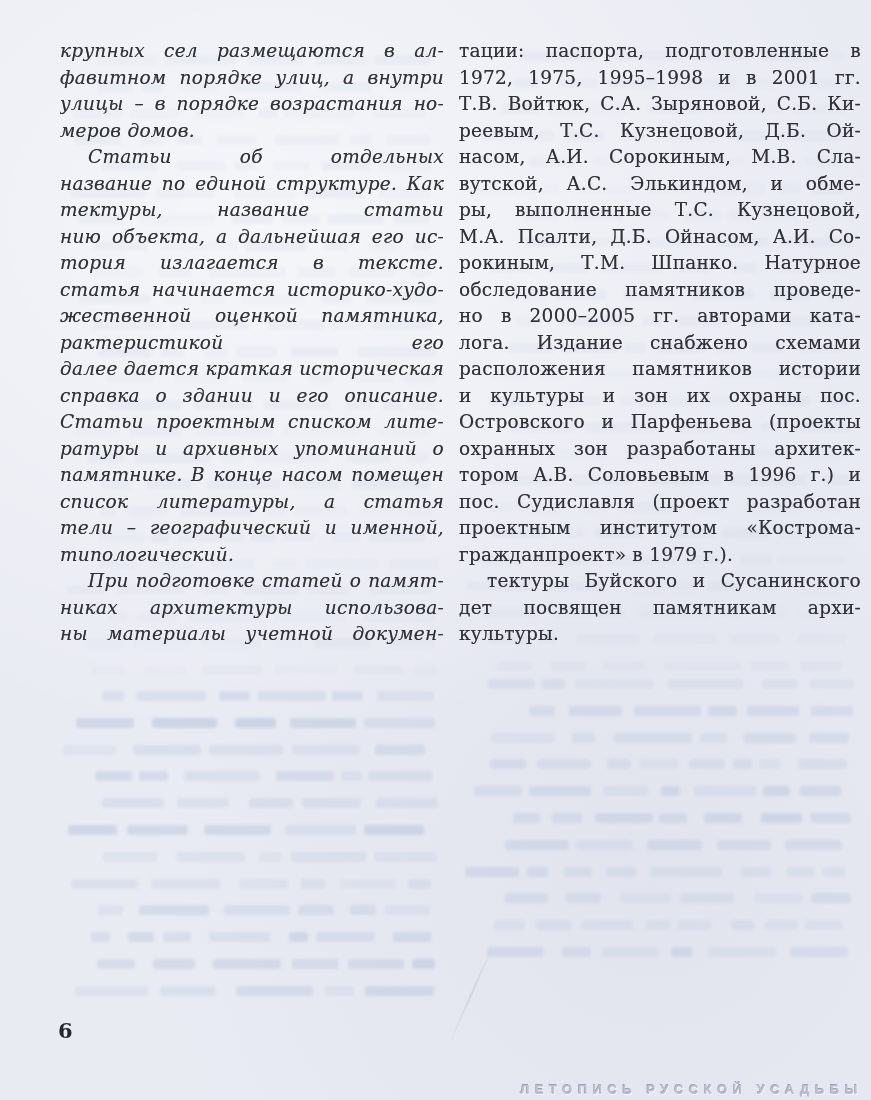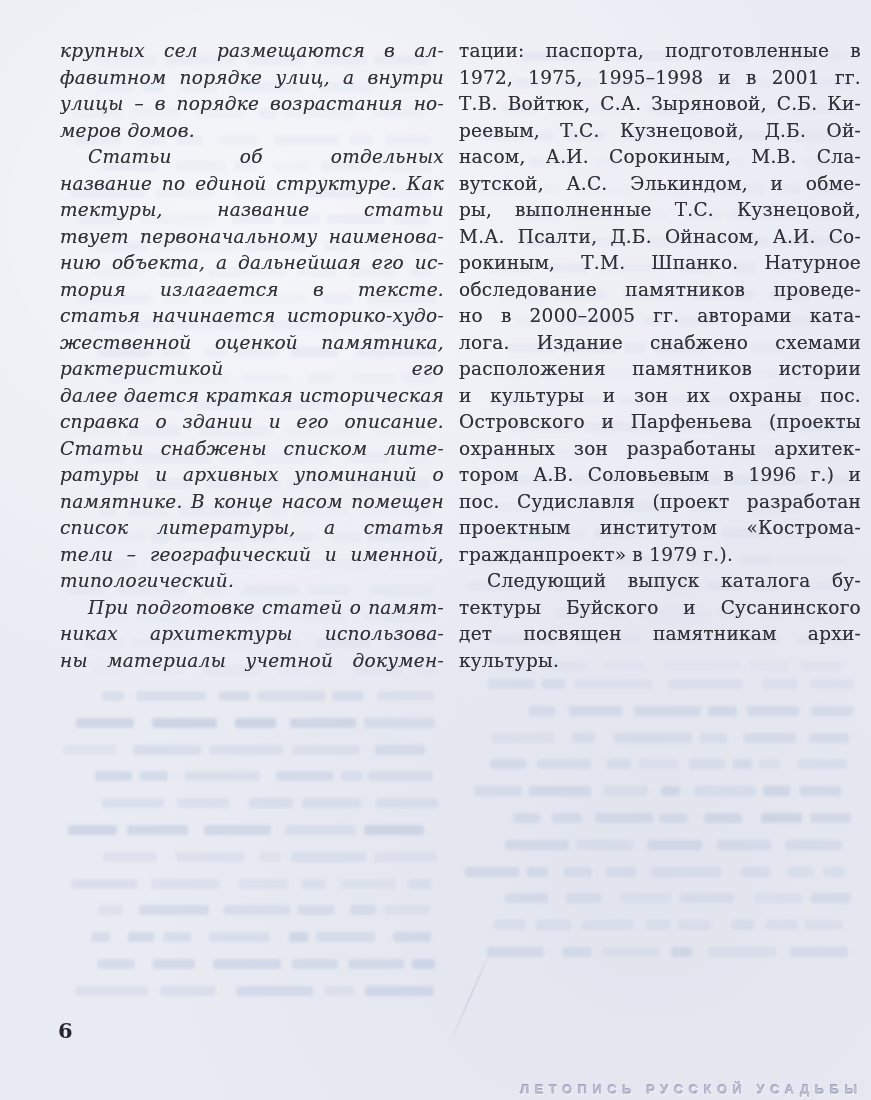--- a/index.html
+++ b/index.html
@@ -624,29 +624,28 @@
       <div class="para">
         <div class="line">крупных сел размещаются в ал-</div>
         <div class="line">фавитном порядке улиц, а внутри</div>
         <div class="line">улицы – в порядке возрастания но-</div>
         <div class="line last">меров домов.</div>
       </div>
       <div class="para indent">
         <div class="line">Статьи об отдельных памятниках</div>
         <div class="line">название по единой структуре. Как</div>
         <div class="line">тектуры, название статьи соответс-</div>
-        <div class="line">твует первоначальному наименова-</div>
         <div class="line">нию объекта, а дальнейшая его ис-</div>
         <div class="line">тория излагается в тексте. Каждая</div>
         <div class="line">статья начинается историко-худо-</div>
         <div class="line">жественной оценкой памятника, ха-</div>
         <div class="line">рактеристикой его местоположения,</div>
         <div class="line">далее дается краткая историческая</div>
         <div class="line">справка о здании и его описание.</div>
-        <div class="line">Статьи снабжены списком лите-</div>
+        <div class="line">Статьи проектным списком лите-</div>
         <div class="line">ратуры и архивных упоминаний о</div>
         <div class="line">памятнике. В конце насом помещен</div>
         <div class="line">список литературы, а статья указа-</div>
         <div class="line">тели – географический и именной,</div>
         <div class="line last">типологический.</div>
       </div>
       <div class="para indent">
         <div class="line">При подготовке статей о памят-</div>
         <div class="line">никах архитектуры использова-</div>
         <div class="line">ны материалы учетной докумен-</div>
@@ -670,21 +669,20 @@
         <div class="line">расположения памятников истории</div>
         <div class="line">и культуры и зон их охраны пос.</div>
         <div class="line">Островского и Парфеньева (проекты</div>
         <div class="line">охранных зон разработаны архитек-</div>
         <div class="line">тором А.В. Соловьевым в 1996 г.) и</div>
         <div class="line">пос. Судиславля (проект разработан</div>
         <div class="line">проектным институтом «Кострома-</div>
         <div class="line last">гражданпроект» в 1979 г.).</div>
       </div>
       <div class="para indent">
-        <div class="line">Следующий выпуск каталога бу-</div>
         <div class="line">тектуры Буйского и Сусанинского</div>
         <div class="line">дет посвящен памятникам архи-</div>
         <div class="line last">культуры.</div>
       </div>
     </div>
 
   <div class="page-number">6</div>
 
   <div class="footer">ЛЕТОПИСЬ РУССКОЙ УСАДЬБЫ</div>
 

